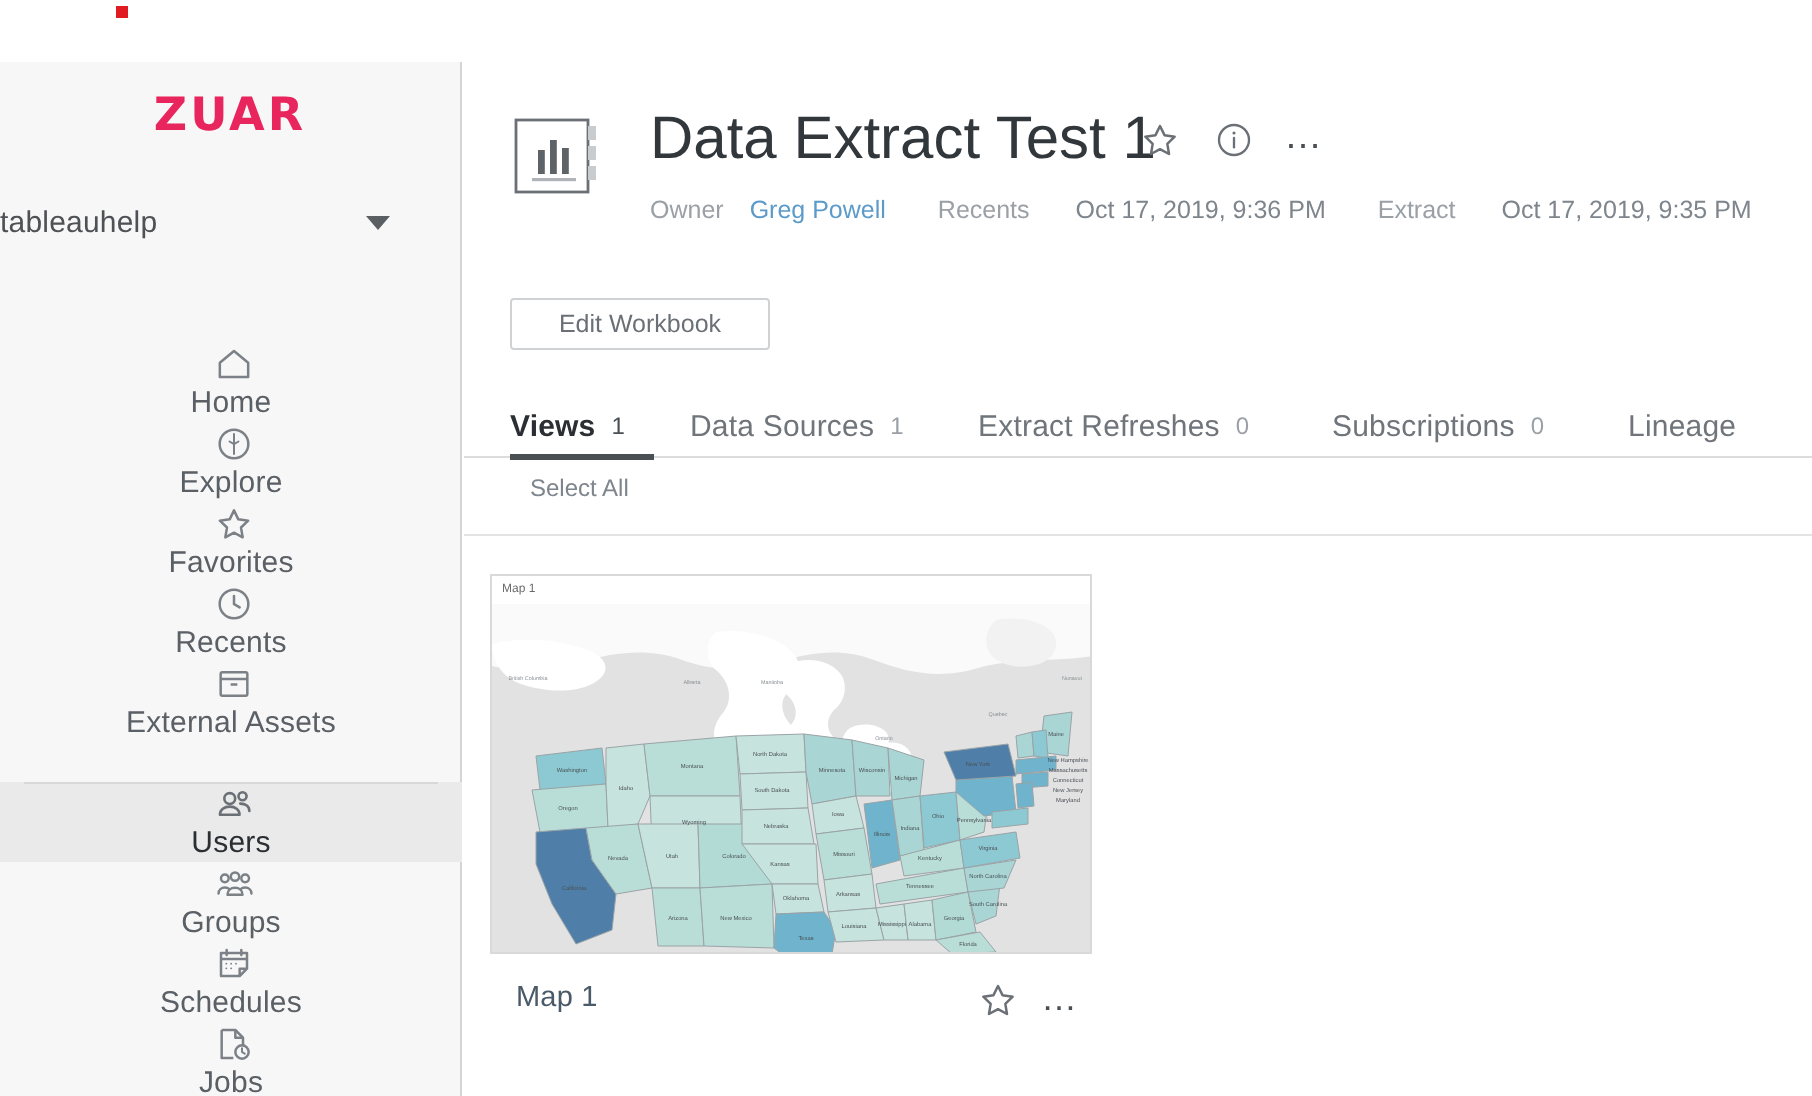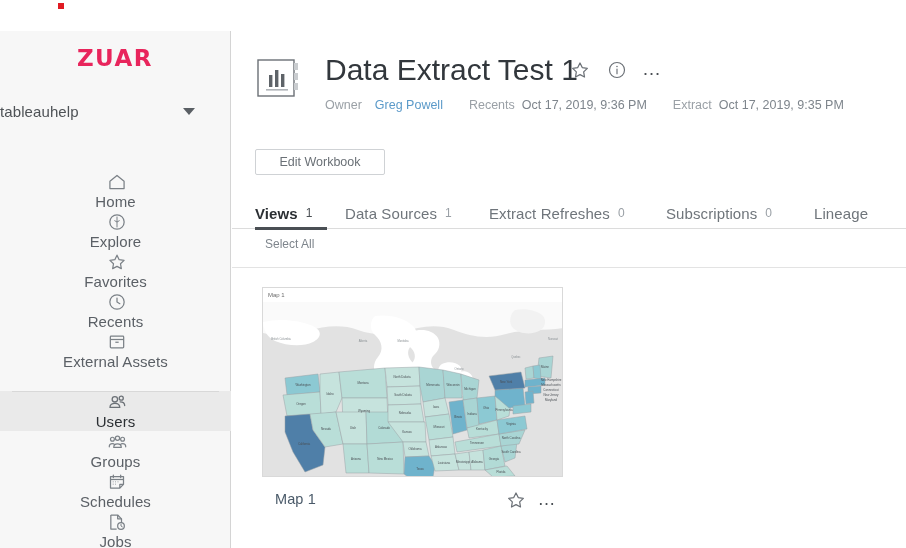--- a/index.html
+++ b/index.html
@@ -75,21 +75,21 @@
     position:absolute; left:409px; top:28px; width:22px; height:22px; cursor:pointer;
     color:#4a4f54; font-size:19px; line-height:20px; text-align:center; letter-spacing:1px;
   }
 
   .metarow {
     position:absolute; left:93px; top:65px; height:18px;
     font-size:12.5px; color:#7e858c; white-space:nowrap;
     display:flex; align-items:center;
   }
   .metarow .k { color:#9aa0a6; }
-  .metarow .v { color:#7e858c; margin-left:7px; }
+  .metarow .v { color:#7e858c; margin-left:23px; }
   .metarow .lnk { color:#5b9ac9; margin-left:13px; cursor:pointer; }
   .metarow .gap { display:inline-block; width:26px; }
 
   .editbtn {
     position:absolute; left:23px; top:118px; width:130px; height:26px;
     border:1px solid #cfd2d5; background:#fff; border-radius:2px;
     font-size:12.5px; color:#6a7076; cursor:pointer;
     font-family:"Liberation Sans", sans-serif;
   }
 
@@ -108,21 +108,21 @@
   .tab.act .tc { color:#4a4f54; }
   .tabunder { position:absolute; top:30px; height:3px; background:#4a4f54; }
 
   .selectall {
     position:absolute; left:33px; top:206px;
     font-size:12px; color:#7e858c; cursor:pointer;
   }
   .underbar { position:absolute; left:0; top:236px; width:674px; height:1px; background:#e3e3e3; }
 
   
-  .card { position:absolute; left:30px; top:256px; width:301px; }
+  .card { position:absolute; left:13px; top:256px; width:301px; }
   .thumb {
     position:relative; width:301px; height:190px;
     border:1px solid #d9d9d9; background:#fff; overflow:hidden; cursor:pointer;
   }
   .thumb-title {
     position:absolute; left:0; top:0; width:301px; height:14px;
     background:#ffffff; font-size:6px; color:#6b6b6b;
     padding-left:5px; line-height:14px; z-index:4;
   }
   .mapwrap { position:absolute; left:0; top:14px; width:301px; height:175px; background:#e4e4e4; }

